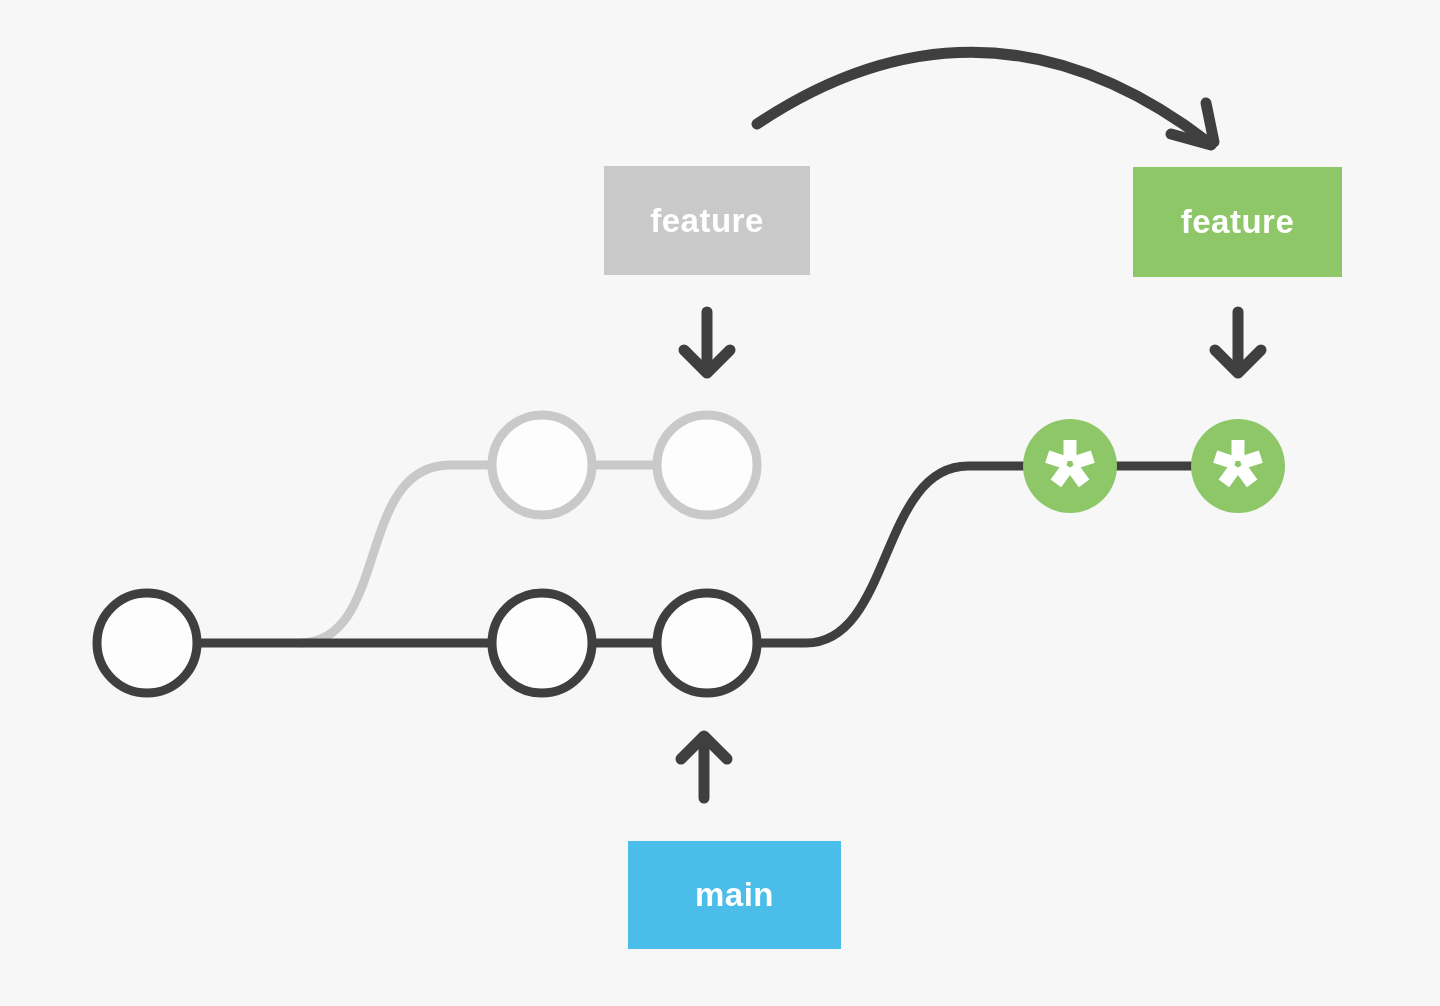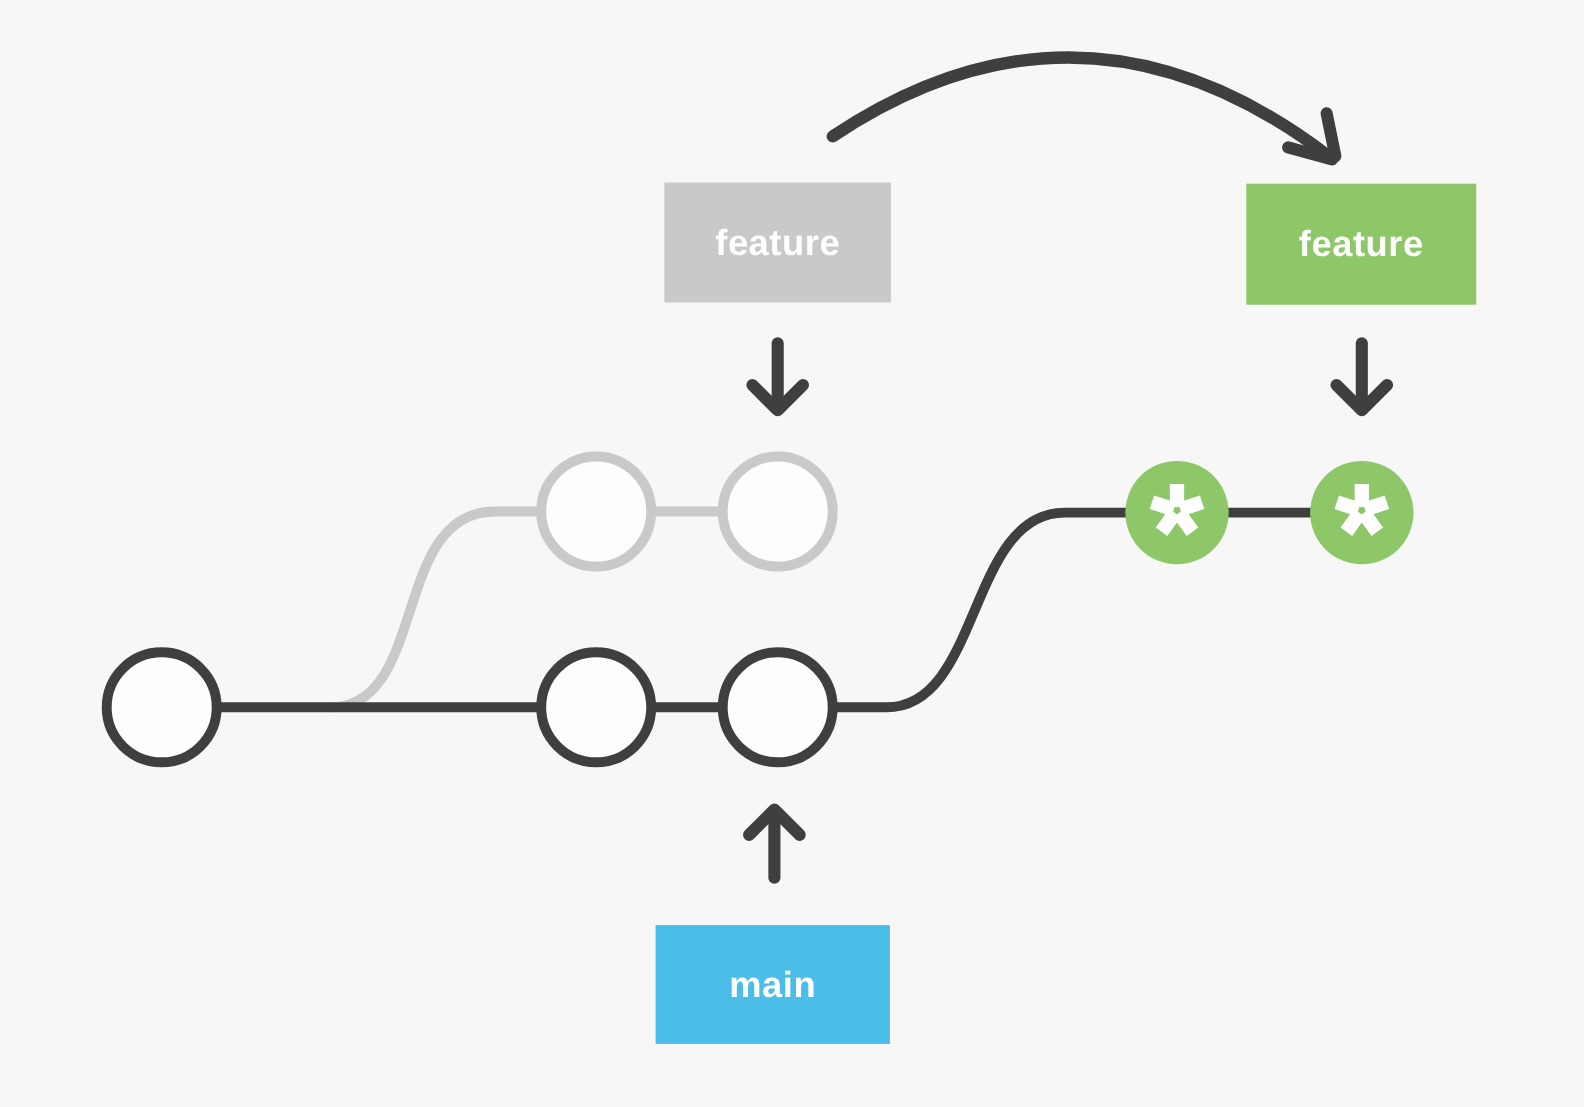--- a/index.html
+++ b/index.html
@@ -15,21 +15,21 @@
     position:absolute;
     display:flex;align-items:center;justify-content:center;
     color:#ffffff;
     font-size:33px;
     font-weight:600;
     letter-spacing:0.5px;
     user-select:none;
   }
   .label-gray {left:604px; top:166px; width:206px; height:109px; background:#c9c9c9;}
   .label-green{left:1133px;top:167px; width:209px; height:110px; background:#8dc767;}
-  .label-blue {left:596px; top:841px; width:213px; height:108px; background:#4abde8;}
+  .label-blue {left:628px; top:841px; width:213px; height:108px; background:#4abde8;}
 
   .line-dark  {stroke:#3f3f3f; stroke-width:9;  fill:none;}
   .line-gray  {stroke:#c9c9c9; stroke-width:9;  fill:none;}
   .node-dark  {stroke:#3f3f3f; stroke-width:9;  fill:#fdfdfd;}
   .node-gray  {stroke:#c9c9c9; stroke-width:9;  fill:#fdfdfd;}
   .node-green {fill:#8dc767;}
   .arrow      {stroke:#3f3f3f; stroke-width:11; fill:none; stroke-linecap:round; stroke-linejoin:round;}
   .asterisk   {stroke:#ffffff; stroke-width:13; stroke-linecap:butt;}
 </style>
 </head>

